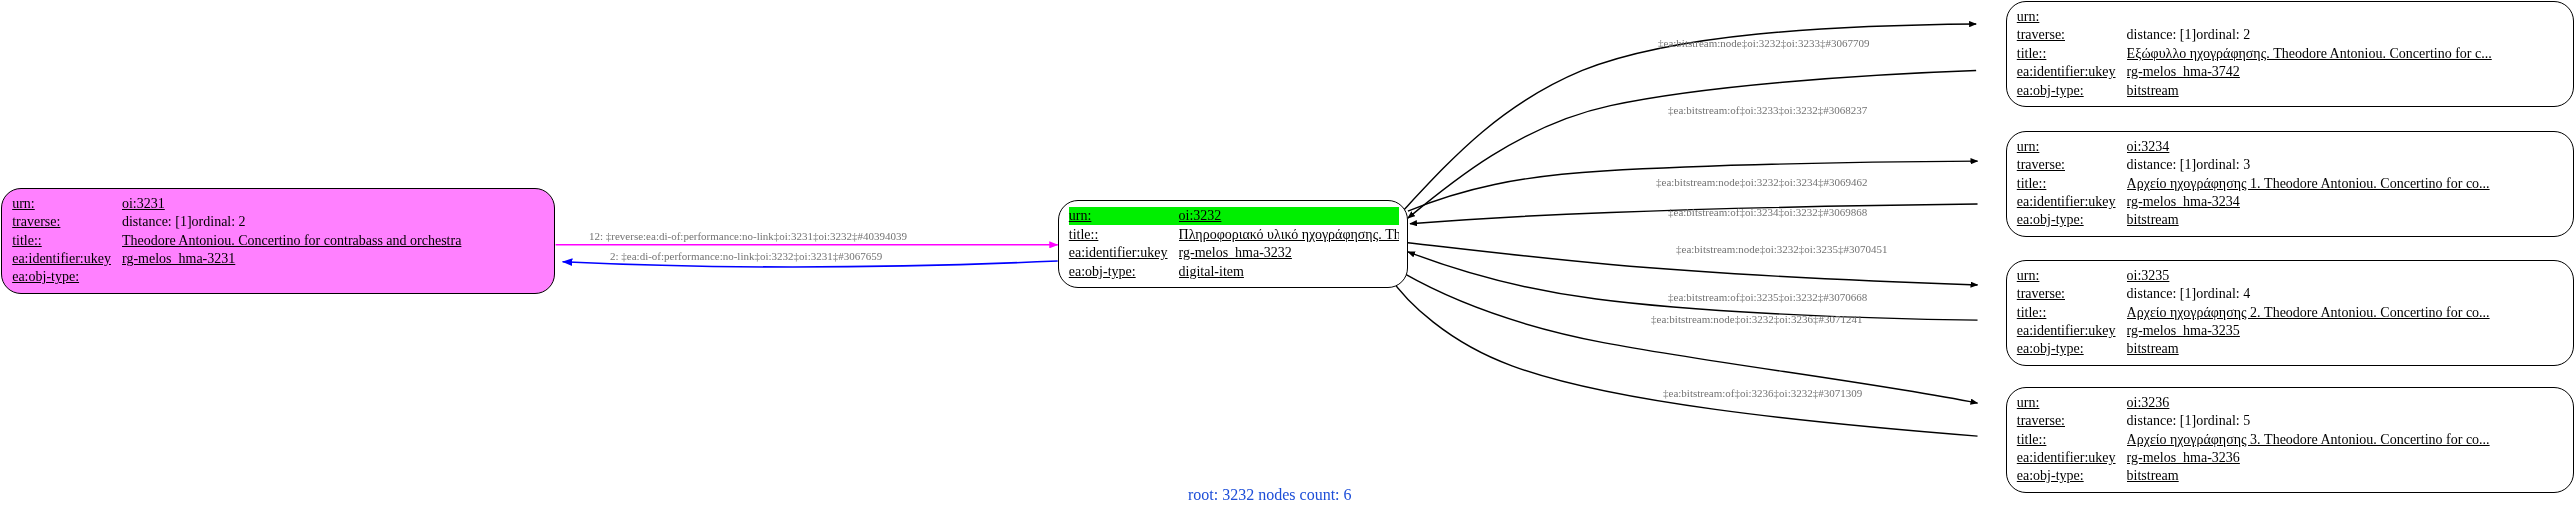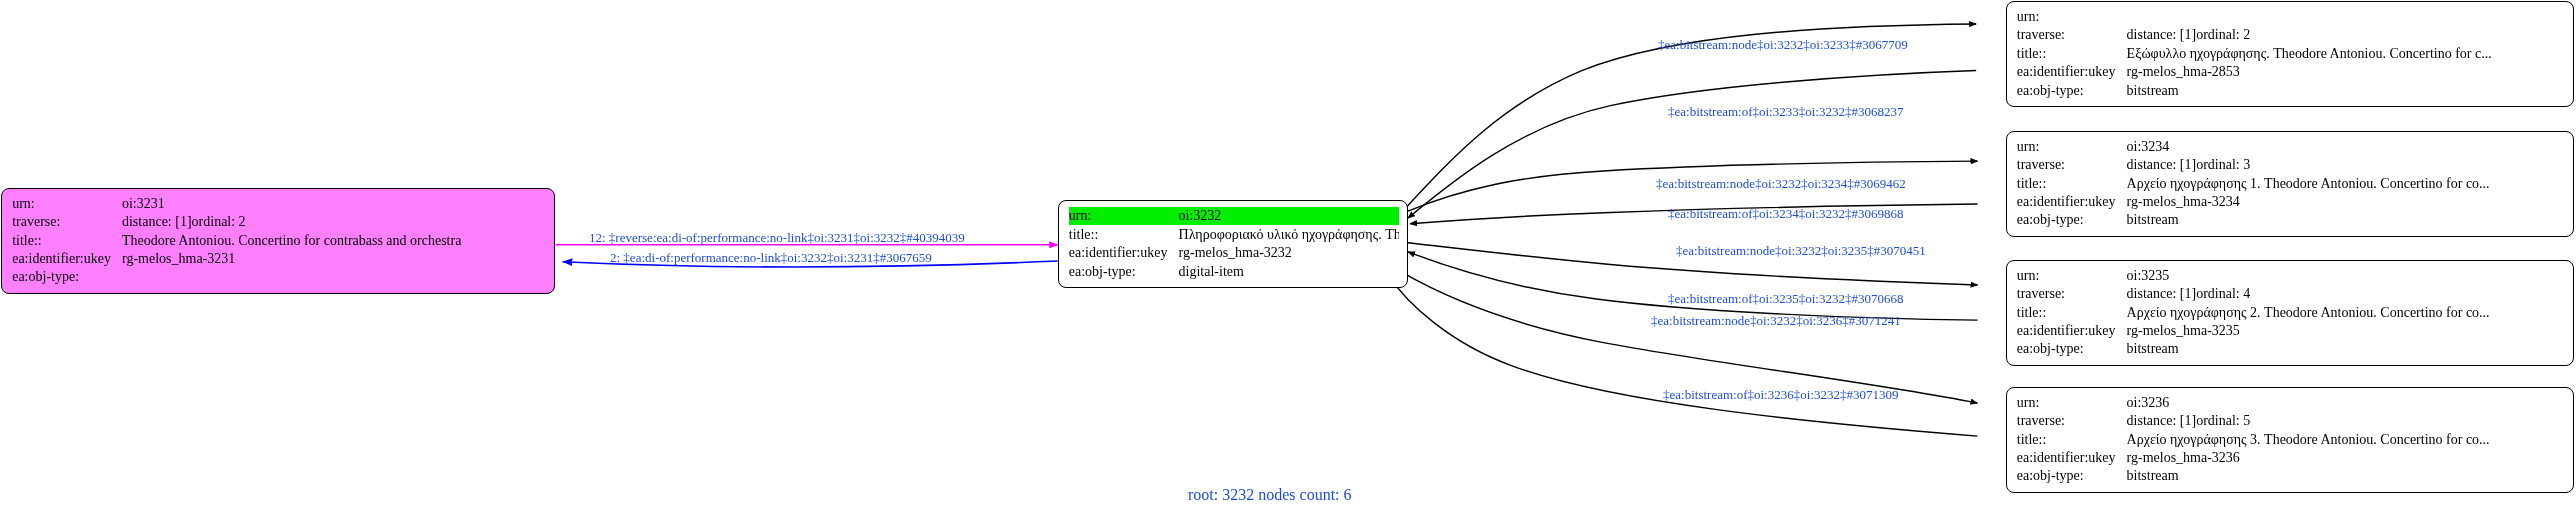--- a/index.html
+++ b/index.html
@@ -21,24 +21,25 @@
     left: 0; top: 0;
     width: 2576px;
     height: 515px;
     pointer-events: none;
   }
   
   .node {
     position: absolute;
     box-sizing: border-box;
     border: 1.1px solid #000000;
-    border-radius: 8px;
+    border-radius: 20px;
     background: #ffffff;
     padding: 5.6px 8.4px 5.6px 9.8px;
     z-index: 5;
+    text-decoration: underline;
   }
   .node.magenta {
     background: #ff80ff;
     border-color: #000000;
   }
   .row {
     display: flex;
     align-items: baseline;
     line-height: 1.32;
     white-space: nowrap;
@@ -63,22 +64,22 @@
   }
   .row.highlight {
     margin: 0 0 0.7px 0;
   }
   .sub {
     display: inline-block;
   }
   
   .edge-label {
     position: absolute;
-    font-size: 13px;
-    color: #1d4ed8;
+    font-size: 11px;
+    color: #737373;
     white-space: nowrap;
     z-index: 6;
     background: transparent;
   }
   
   #footer-caption {
     position: absolute;
     font-size: 16px;
     color: #1d4ed8;
     white-space: nowrap;
@@ -216,21 +217,21 @@
       <span class="v">
         <span class="sub">distance: [1]</span><span class="sub ordinal">ordinal: 2</span>
       </span>
     </div>
     <div class="row">
       <span class="k">title::</span>
       <span class="v">Εξώφυλλο ηχογράφησης.  Theodore Antoniou. Concertino for c...</span>
     </div>
     <div class="row">
       <span class="k">ea:identifier:ukey</span>
-      <span class="v">rg-melos_hma-2853</span>
+      <span class="v">rg-melos_hma-3742</span>
     </div>
     <div class="row">
       <span class="k">ea:obj-type:</span>
       <span class="v">bitstream</span>
     </div>
   </div>
 
   <div class="node" id="node-oi-3234" style="left:2006px; top:131px; width:568px;">
     <div class="row">
       <span class="k">urn:</span>

